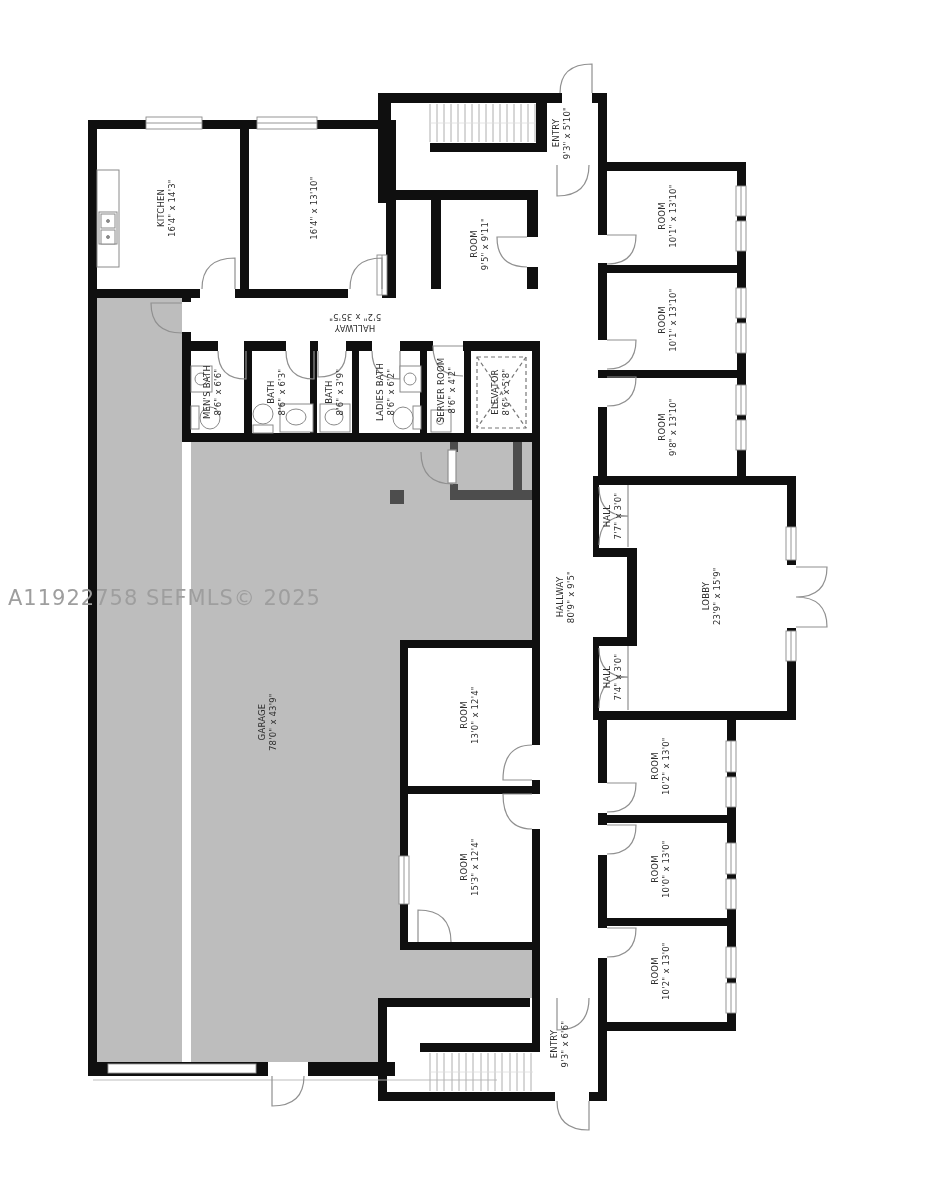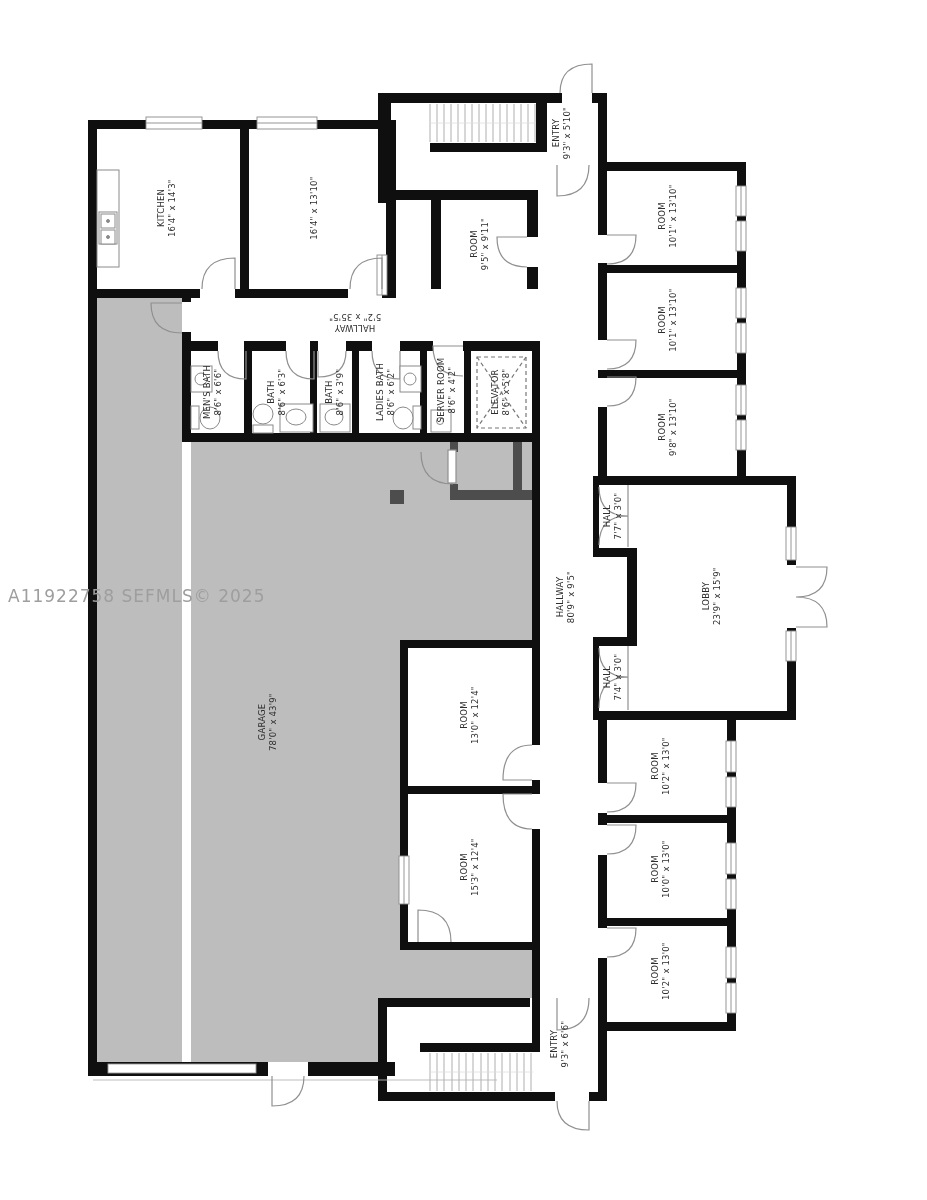--- a/index.html
+++ b/index.html
@@ -7,21 +7,21 @@
         font-family:"DejaVu Sans",sans-serif;}
   .gray{position:absolute;background:#bdbdbd;z-index:1;}
   .wh{position:absolute;background:#ffffff;z-index:2;}
   .part{position:absolute;background:#4d4d4d;z-index:2;}
   .w{position:absolute;background:#0f0f0f;z-index:3;}
   svg.ov{position:absolute;left:0;top:0;z-index:4;pointer-events:none;}
   .lbl{position:absolute;z-index:5;display:flex;flex-direction:column;align-items:center;
        transform:translate(-50%,-50%) rotate(-90deg);font-size:8.5px;line-height:1.3;
        color:#2e2e2e;white-space:nowrap;letter-spacing:.2px;text-align:center;}
   .lbl.r180{transform:translate(-50%,-50%) rotate(180deg);}
-  .wm{position:absolute;z-index:6;font-size:17px;color:#9e9e9e;letter-spacing:1px;}
+  .wm{position:absolute;z-index:6;font-size:21px;color:#9e9e9e;letter-spacing:1px;}
 </style>
 </head>
 <body>
 
 <div id="plan">
 
   <div class="gray" style="left:97px;top:298px;width:85px;height:766px"></div>
   <div class="gray" style="left:191px;top:442px;width:187px;height:622px"></div>
   <div class="gray" style="left:378px;top:442px;width:154px;height:556px"></div>
 

